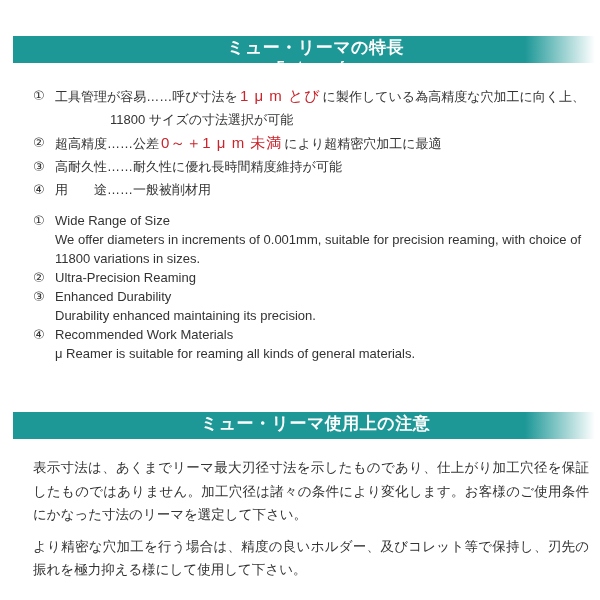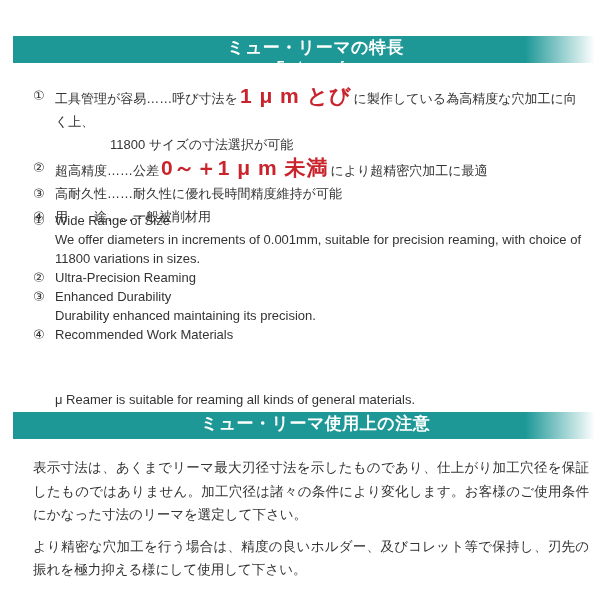--- a/index.html
+++ b/index.html
@@ -28,21 +28,21 @@
   #bar2{top:412px;}
   #bar2 .bar-title-en{margin-left:22px;}
 
   
   .ja-list{position:absolute;left:33px;top:84px;width:556px;font-size:13px;line-height:23px;}
   .ja-item{display:flex;}
   .ja-item .num{flex:0 0 22px;}
   .ja-item .content{flex:1;}
   .ja-line2{text-indent:55px;}
   .em-red{
-    color:#c9242c;font-weight:bold;font-size:21px;letter-spacing:1px;
+    color:#c9242c;font-weight:normal;font-size:15px;letter-spacing:1px;
     padding:0 2px;vertical-align:baseline;
   }
 
   
   .en-list{position:absolute;left:33px;top:211px;width:548px;font-size:13px;line-height:19px;}
   .en-item{display:flex;}
   .en-item .num{flex:0 0 22px;font-size:13px;}
   .en-item .content{flex:1;}
   .en-title{font-weight:bold;font-weight:normal;}
   .en-body{text-align:justify;}
@@ -103,21 +103,21 @@
       <span class="num">③</span>
       <span class="content">
         <span class="en-title" style="display:block;">Enhanced Durability</span>
         <span class="en-body" style="display:block;">Durability enhanced maintaining its precision.</span>
       </span>
     </div>
     <div class="en-item">
       <span class="num">④</span>
       <span class="content">
         <span class="en-title" style="display:block;">Recommended Work Materials</span>
-        <span class="en-body" style="display:block;margin-top:46px;">μ Reamer is suitable for reaming all kinds of general materials.</span>
+        <span class="en-body" style="display:block;">μ Reamer is suitable for reaming all kinds of general materials.</span>
       </span>
     </div>
   </div>
 
   <div class="bar" id="bar2">
     <span class="bar-title-ja">ミュー・リーマ使用上の注意</span>
   </div>
 
   <div class="note-block">
     <p class="note-para">表示寸法は、あくまでリーマ最大刃径寸法を示したものであり、仕上がり加工穴径を保証したものではありません。加工穴径は諸々の条件により変化します。お客様のご使用条件にかなった寸法のリーマを選定して下さい。</p>

